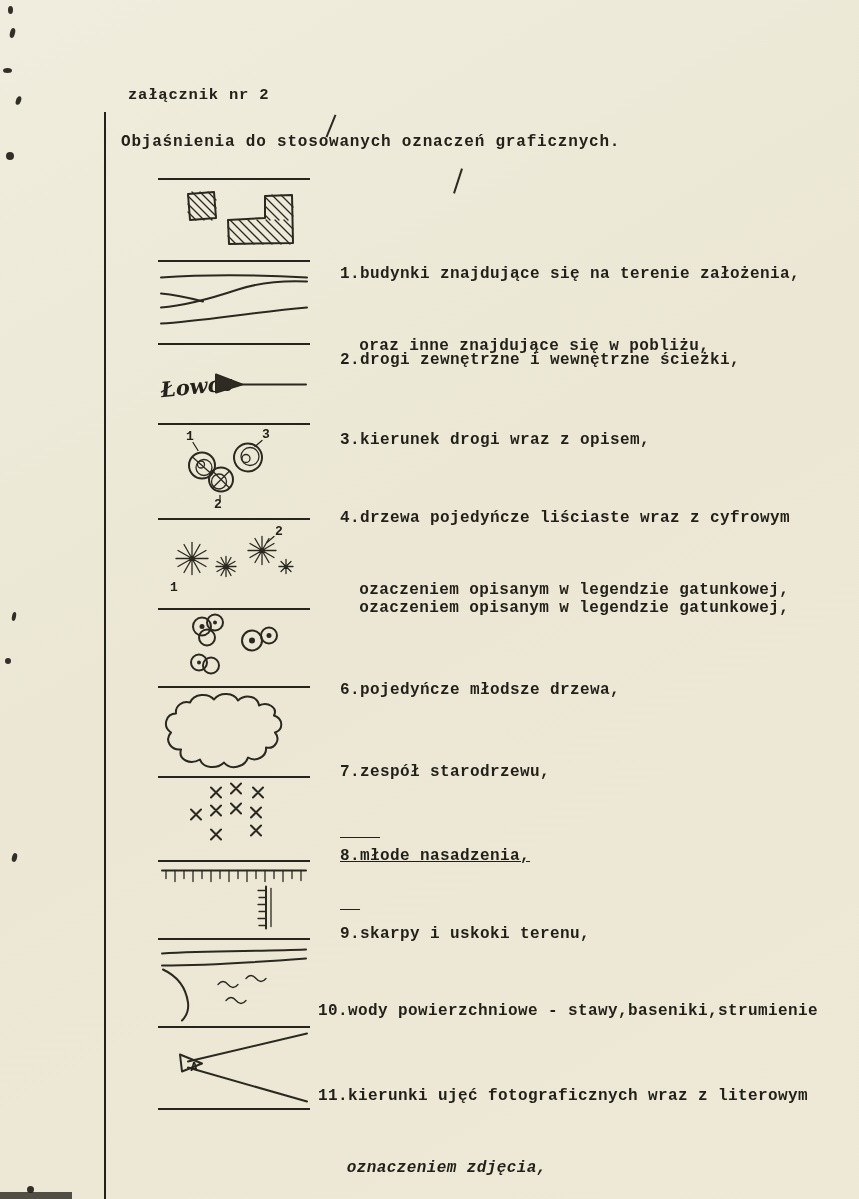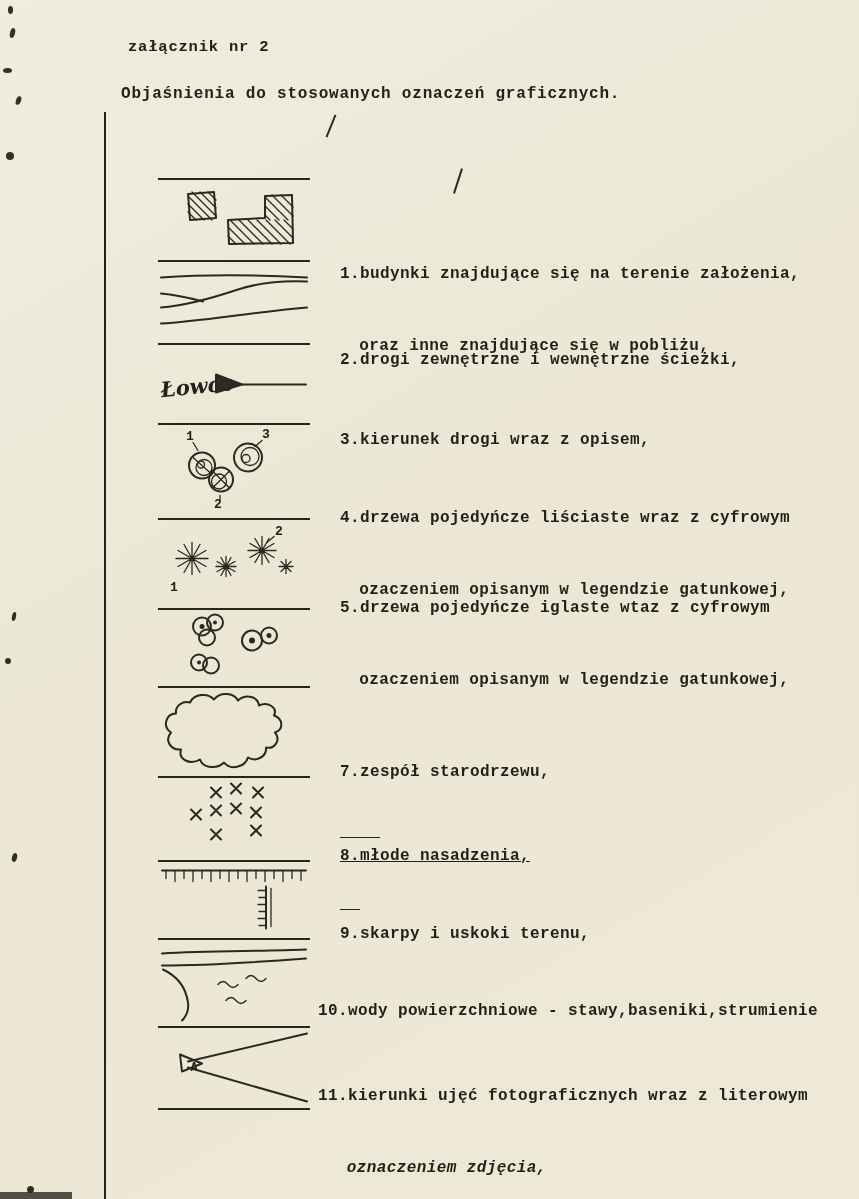--- a/index.html
+++ b/index.html
@@ -5,21 +5,21 @@
   * { margin:0; padding:0; box-sizing:border-box; }
   html,body { background:#c8c4b2; }
   .page {
     position:relative; width:859px; height:1199px; margin:0 auto;
     background:linear-gradient(150deg,#f1edde 0%,#ebe7d4 45%,#ede9d6 100%);
     overflow:hidden;
     font-family:"Liberation Mono", monospace;
     color:#211f18;
   }
   .margin-line { position:absolute; left:104px; top:112px; width:2px; height:1087px; background:#23211b; }
-  .hdr { position:absolute; font-weight:bold; font-size:16px; letter-spacing:.8px; white-space:pre; color:#23211a; }
+  .hdr { position:absolute; font-weight:bold; font-size:16px; letter-spacing:.8px; white-space:pre; color:#23211a;margin-top:48px; }
   .hdr.small { font-size:15.5px; }
   .cell { position:absolute; left:158px; width:152px; border-bottom:2.5px solid #26241d; }
   .cell.first { border-top:2.5px solid #26241d; }
   .cell svg { display:block; width:100%; height:100%; }
   .desc { position:absolute; left:340px; font-size:16px; line-height:24px; font-weight:bold;
           letter-spacing:.4px; white-space:pre; color:#211f18; }
   .desc.wide { left:318px; }
   .cont { margin-left:2ch; }
   .cont3 { margin-left:3ch;font-style:italic; }
   .speck { position:absolute; background:#1d1b15; border-radius:50%; opacity:.9; }
@@ -121,40 +121,42 @@
       <path class="thin" d="M34,38L50,38M34,38L48,46M34,38L42,52M34,38L34,54M34,38L26,52M34,38L20,46M34,38L18,38M34,38L20,30M34,38L26,24M34,38L34,22M34,38L42,24M34,38L48,30"></path>
       <path class="thin" d="M68,46L78,46M68,46L77,51M68,46L73,55M68,46L68,56M68,46L63,55M68,46L59,51M68,46L58,46M68,46L59,41M68,46L63,37M68,46L68,36M68,46L73,37M68,46L77,41"></path>
       <path class="thin" d="M104,30L118,30M104,30L116,37M104,30L111,42M104,30L104,44M104,30L97,42M104,30L92,37M104,30L90,30M104,30L92,23M104,30L97,18M104,30L104,16M104,30L111,18M104,30L116,23"></path>
       <path class="thin" d="M128,46L135,46M128,46L133,51M128,46L128,53M128,46L123,51M128,46L121,46M128,46L123,41M128,46L128,39M128,46L133,41"></path>
       <text x="16" y="70" font-size="13" text-anchor="middle">1</text>
       <text x="121" y="14" font-size="13" text-anchor="middle">2</text>
       <path class="thin" d="M116,16 L109,22"></path>
     </svg>
   </div>
   <div class="desc" style="top:548px;">
-    <div><span>5.</span><span>drzewa pojedyńcze iglaste wtaz z cyfrowym</span></div>
     <div class="cont">ozaczeniem opisanym w legendzie gatunkowej,</div>
   </div>
 
   <div class="cell" style="top:610px;height:78px;">
     <svg viewBox="0 0 152 75">
       <circle cx="44" cy="16" r="9"></circle>
         <circle cx="57" cy="12" r="8"></circle>
         <circle cx="49" cy="27" r="8"></circle>
       <circle class="dot" cx="44" cy="16" r="2.5"></circle>
         <circle class="dot" cx="57" cy="12" r="2"></circle>
       <circle cx="94" cy="30" r="10"></circle>
         <circle class="dot" cx="94" cy="30" r="3"></circle>
       <circle cx="111" cy="25" r="8"></circle>
         <circle class="dot" cx="111" cy="25" r="2.5"></circle>
       <circle cx="41" cy="52" r="8"></circle>
         <circle cx="53" cy="55" r="8"></circle>
         <circle class="dot" cx="41" cy="52" r="2"></circle>
     </svg>
   </div>
+  <div class="desc" style="top:630px;">
+    <div><span>6.</span><span>pojedyńcze młodsze drzewa,</span></div>
+  </div>
 
   <div class="cell" style="top:688px;height:90px;">
     <svg viewBox="0 0 152 87">
       <path d="M32,14 C36,5 50,4 56,11 C62,3 76,4 80,12 C88,5 100,8 101,17 C110,13 120,19 116,27 C125,30 126,41 117,44 C123,51 117,61 108,59 C109,68 98,74 90,69 C87,79 72,82 66,74 C59,81 45,80 42,71 C32,77 20,71 23,61 C13,62 6,52 13,44 C4,38 8,25 18,25 C17,17 25,12 32,14 Z"></path>
     </svg>
   </div>
   <div class="desc" style="top:712px;">
     <div><span>7.</span><span>zespół starodrzewu,</span></div>
   </div>
 

